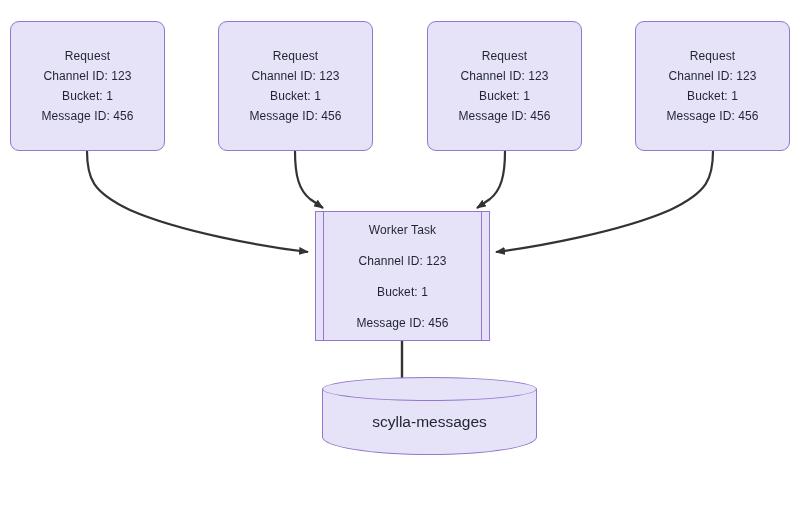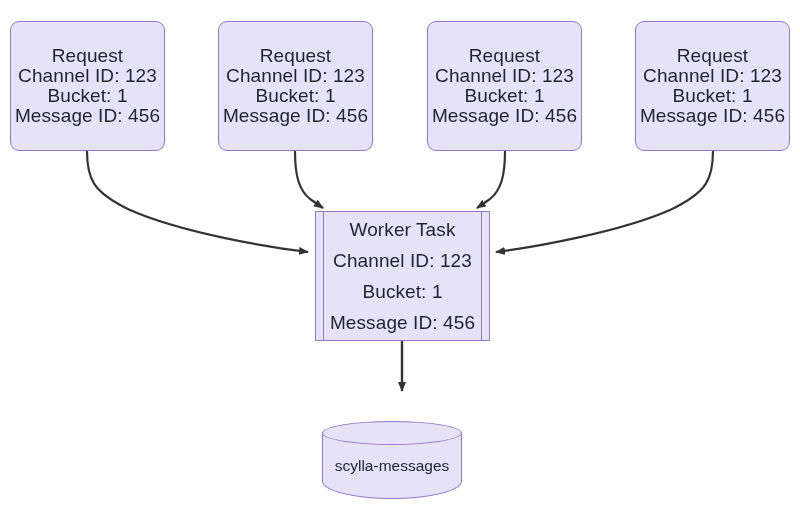--- a/index.html
+++ b/index.html
@@ -37,21 +37,21 @@
     text-align: center;
   }
   .request-node {
     width: 155px;
     height: 130px;
     background: #e6e2f8;
     border: 1.4px solid #9575cd;
     border-radius: 9px;
   }
   .node-line {
-    font-size: 19px;
+    font-size: 12px;
     line-height: 20px;
     letter-spacing: 0.1px;
     white-space: nowrap;
   }
   .worker-node {
     left: 315px;
     top: 211px;
     width: 175px;
     height: 130px;
     background: #e6e2f8;
@@ -66,23 +66,24 @@
     top: -1.4px;
     bottom: -1.4px;
     width: 0;
     border-left: 1.4px solid #9575cd;
   }
   .worker-node::before { left: 7px; }
   .worker-node::after  { right: 7px; }
   .cylinder {
     position: absolute;
     left: 322px;
-    top: 421px;
-    width: 140px;
+    top: 377px;
+    width: 168px;
     height: 89px;
+    padding-left: 47px;
   }
   .cyl-body {
     position: absolute;
     left: 0;
     top: 12px;
     width: 100%;
     height: 66px;
     box-sizing: border-box;
     background: #e6e2f8;
     border-left: 1.4px solid #9575cd;

